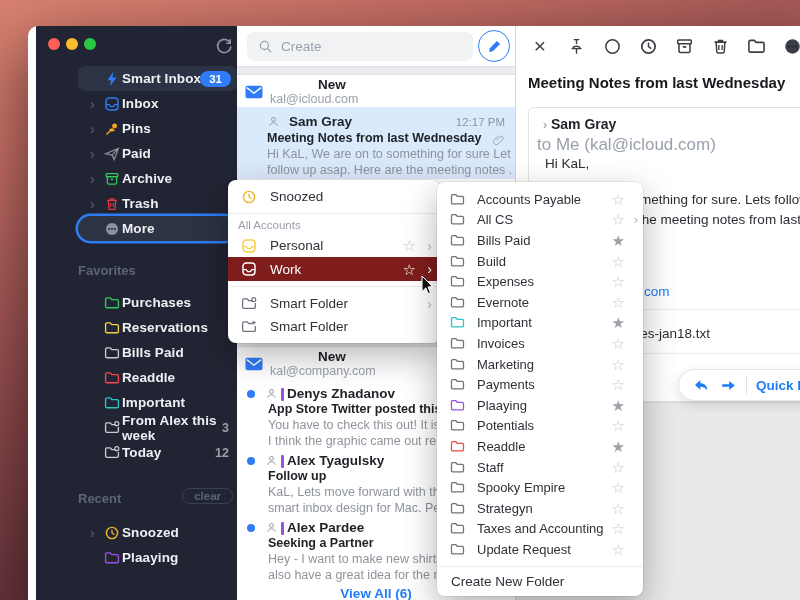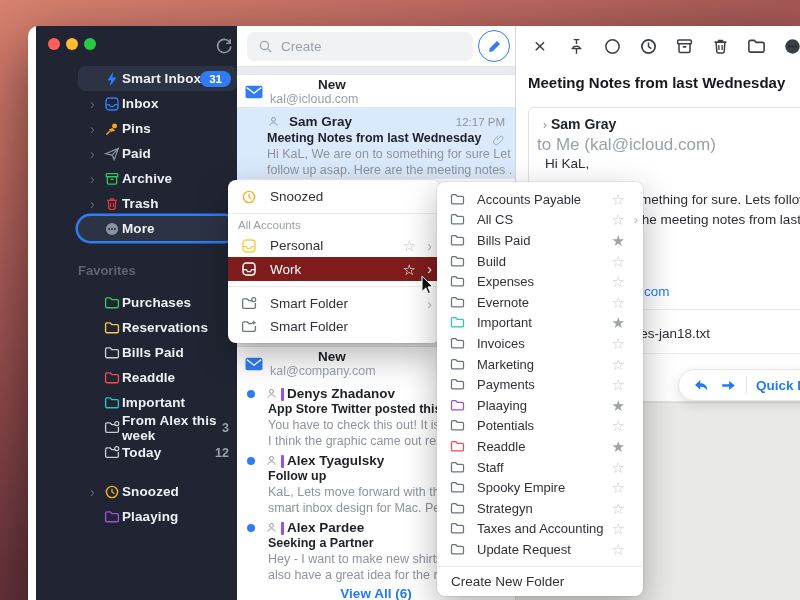--- a/index.html
+++ b/index.html
@@ -325,20 +325,24 @@
 
             <svg class="ic" style="color: rgb(200, 204, 212);">
               <use href="#i-smartfolder"></use>
             </svg>
             <span class="slabel">Today</span>
 
             <span class="scount">12</span>
           </div>
         </div>
 
+      <div class="ssection" style="margin-top:26px">
+        <span>Recent</span>
+        <span class="clearbtn">clear</span>
+      </div>
       <div style="margin-top:14px">
 
       <div class="srow">
             <span class="chev">›</span>
             <svg class="ic" style="color: rgb(240, 180, 41);">
               <use href="#i-clock"></use>
             </svg>
             <span class="slabel">Snoozed</span>
           </div>
           <div class="srow">

